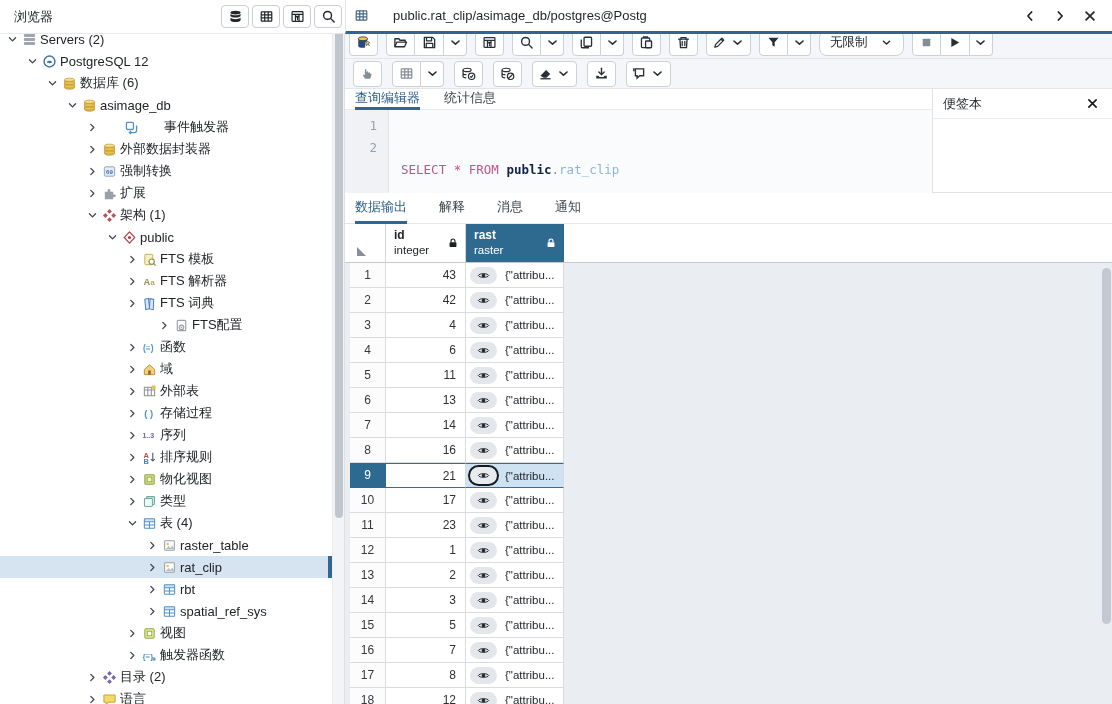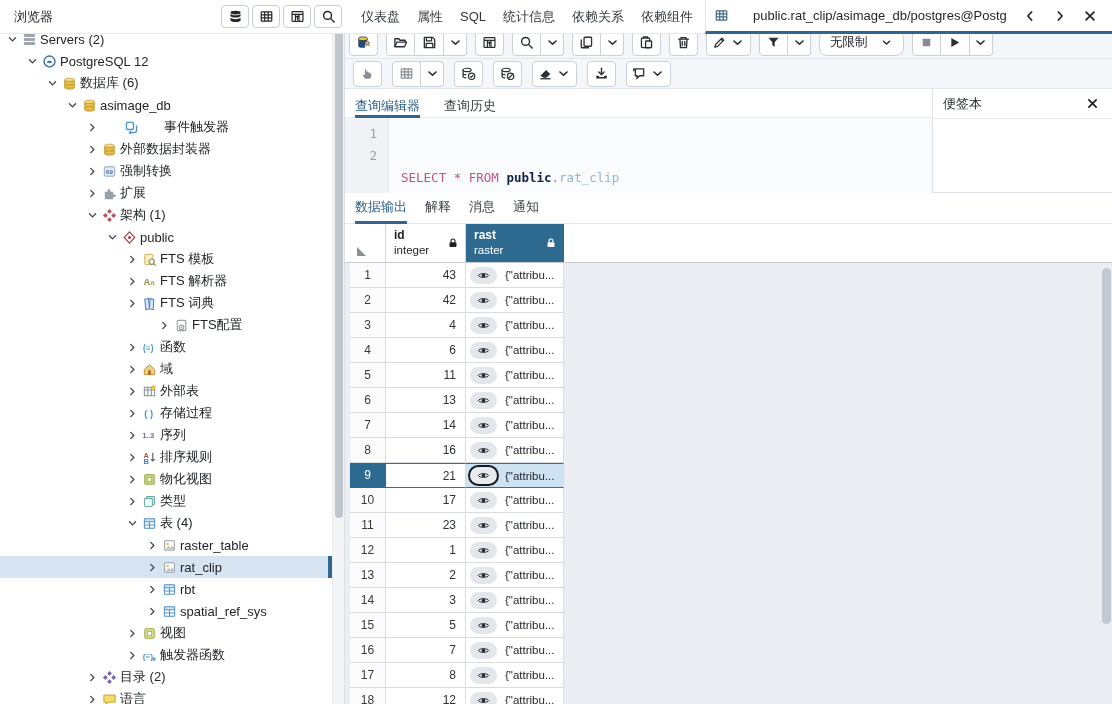--- a/index.html
+++ b/index.html
@@ -47,39 +47,39 @@
   .btn.gray { color:#878d94; }
   .group { display:flex; }
   .group .btn { border-radius:0; border-left-width:0; }
   .group .btn:first-child { border-radius:4px 0 0 4px; border-left-width:1px; }
   .group .btn:last-child { border-radius:0 4px 4px 0; }
   .limit-select { height:26px; background:#fff; border:1px solid #ccd1d7; border-radius:8px; display:flex; align-items:center; gap:12px; padding:0 10px; font-size:12.5px; color:#23272c; }
   .limit-select svg { width:13px; height:13px; }
 
   
   #editor-split { height:104px; display:flex; border-bottom:1px solid #dfe2e6; background:#fff; }
-  .editor-col { flex:1; min-width:0; display:flex; flex-direction:column;margin-top:8px; }
+  .editor-col { flex:1; min-width:0; display:flex; flex-direction:column; }
   .edit-tabs { height:30px; display:flex; align-items:stretch; gap:24px; padding-left:10px; border-bottom:1px solid #e8eaed; }
   .etab { display:flex; align-items:center; color:#3c4248; border-bottom:3px solid transparent; margin-bottom:-1px; }
   .etab.active { color:#2d5f86; border-bottom-color:#326690; }
   .code { flex:1; display:flex; background:#fafbfc; font-family:"DejaVu Sans Mono","Liberation Mono",monospace; font-size:12.5px; }
   .gutter { width:44px; background:#f0f2f5; border-right:1px solid #e2e4e8; color:#9aa1a9; text-align:right; padding:5px 11px 0 0; line-height:22px; }
   .codelines { padding:5px 0 0 12px; line-height:22px; white-space:pre; }
   .tok-kw, .tok-star { color:#c0548f; }
   .tok-schema { color:#10224a; font-weight:bold; }
   .tok-punct { color:#8a9099; }
   .tok-table { color:#8fb4d8; }
   #scratchpad { flex:0 0 180px; border-left:1px solid #dfe2e6; display:flex; flex-direction:column; }
   .scratch-head { height:30px; display:flex; align-items:center; padding:0 10px; border-bottom:1px solid #e8eaed; color:#24292e; }
   .scratch-close { margin-left:auto; background:none; border:none; color:#17191c; width:20px; height:20px; display:flex; align-items:center; justify-content:center; }
   .scratch-close svg { width:13px; height:13px; }
   .scratch-body { flex:1; background:#fff; }
 
   
-  #result-tabs { height:31px; display:flex; align-items:stretch; gap:18px; padding-left:10px; background:#fff; border-bottom:1px solid #e4e6e9; }
+  #result-tabs { height:31px; display:flex; align-items:stretch; gap:32px; padding-left:10px; background:#fff; border-bottom:1px solid #e4e6e9; }
   #grid-area { flex:1; position:relative; background:#eaedf2; overflow:hidden; }
   .grid-head-strip { position:absolute; top:0; left:0; right:0; height:39px; background:#fff; border-bottom:1px solid #c6cad0; }
   .g-head { position:absolute; top:0; left:5px; display:flex; height:39px; z-index:2; }
   .h-cell { border-right:1px solid #d3d6db; height:38px; background:#fff; display:flex; align-items:center; }
   .h-select { width:36px; position:relative; }
   .h-select::after { content:""; position:absolute; left:7px; bottom:6px; border-bottom:9px solid #8a9097; border-right:9px solid transparent; }
   .h-col { padding:3px 6px 3px 8px; }
   .h-id { width:80px; color:#1d2126; }
   .h-rast { width:98px; background:#2e6a90; color:#fff; border-right-color:#2e6a90; }
   .h-txt { line-height:15px; }
@@ -141,28 +141,20 @@
         <button class="tb-iconbtn">
           <span class="i">
             <svg viewBox="0 0 16 16" fill="none" stroke="currentColor" stroke-width="1.5">
               <circle cx="7" cy="6.8" r="4.2"></circle>
               <path d="M10.2 10L14 13.8" stroke-linecap="round"></path>
             </svg>
           </span>
         </button>
       </span>
   </div>
-  <div class="tb-menu" id="menu-tabs">
-      <span class="menu-tab">仪表盘</span>
-      <span class="menu-tab">属性</span>
-      <span class="menu-tab">SQL</span>
-      <span class="menu-tab">统计信息</span>
-      <span class="menu-tab">依赖关系</span>
-      <span class="menu-tab">依赖组件</span>
-    </div>
   <div class="tb-doc">
     <span class="i">
         <svg viewBox="0 0 16 16" fill="none" stroke="currentColor" stroke-width="1.3">
           <rect x="2.4" y="3" width="11.2" height="10" rx="0.8"></rect>
           <path d="M2.4 6.2h11.2M2.4 9.4h11.2M6.1 3v10M9.8 3v10"></path>
         </svg>
       </span>
     <span class="tb-doc-title">public.rat_clip/asimage_db/postgres@Postg</span>
   </div>
   <div class="tb-ctrl" id="tab-controls">
@@ -899,21 +891,21 @@
             <path d="M4.2 6.4L8 9.8l3.8-3.4"></path>
           </svg>
         </span>
       </button>
     </div>
 
   <div id="editor-split">
     <div class="editor-col">
       <div class="edit-tabs">
         <span class="etab active">查询编辑器</span>
-        <span class="etab">查询历史</span>
+        <span class="etab">统计信息</span>
       </div>
       <div class="code">
         <div class="gutter" id="gutter">
             <div>1</div>
             <div>2</div>
           </div>
         <div class="codelines">
           <div id="sql-line1"><span class="tok-kw">SELECT</span><span class="tok-plain"> </span><span class="tok-star">*</span><span class="tok-plain"> </span><span class="tok-kw">FROM</span><span class="tok-plain"> </span><span class="tok-schema">public</span><span class="tok-punct">.</span><span class="tok-table">rat_clip</span></div>
           <div id="sql-line2">&nbsp;</div>
         </div>

